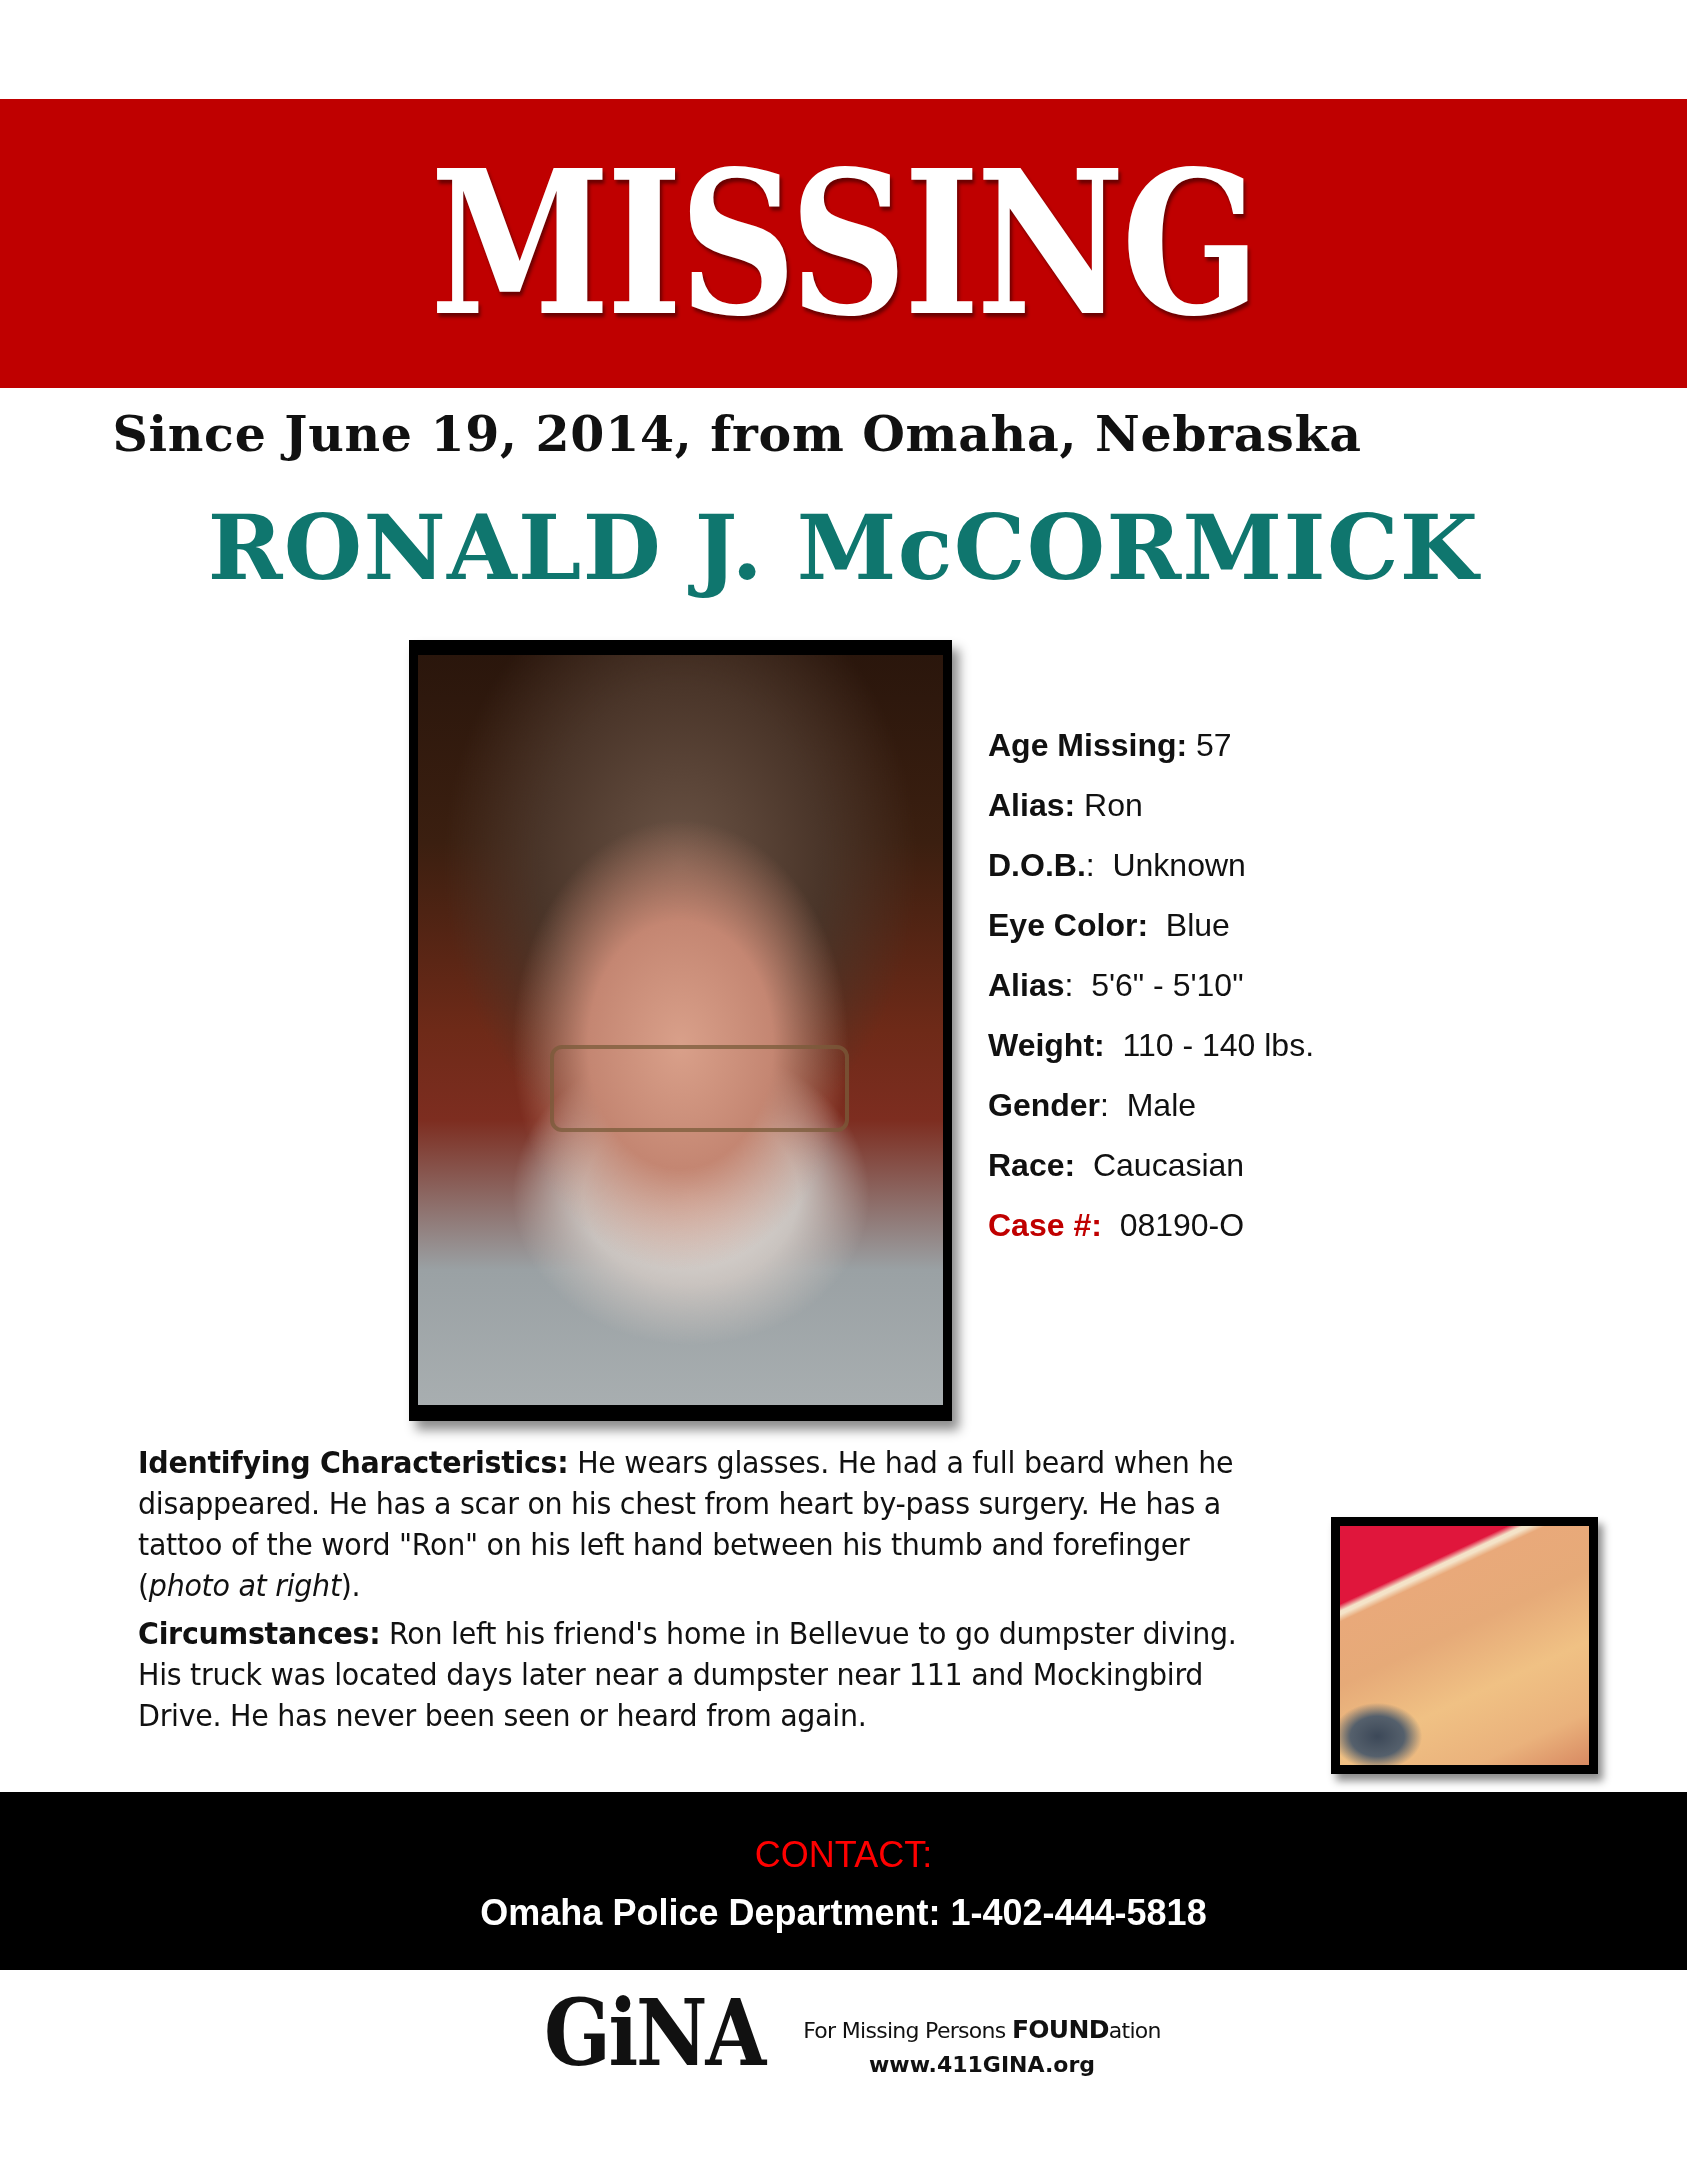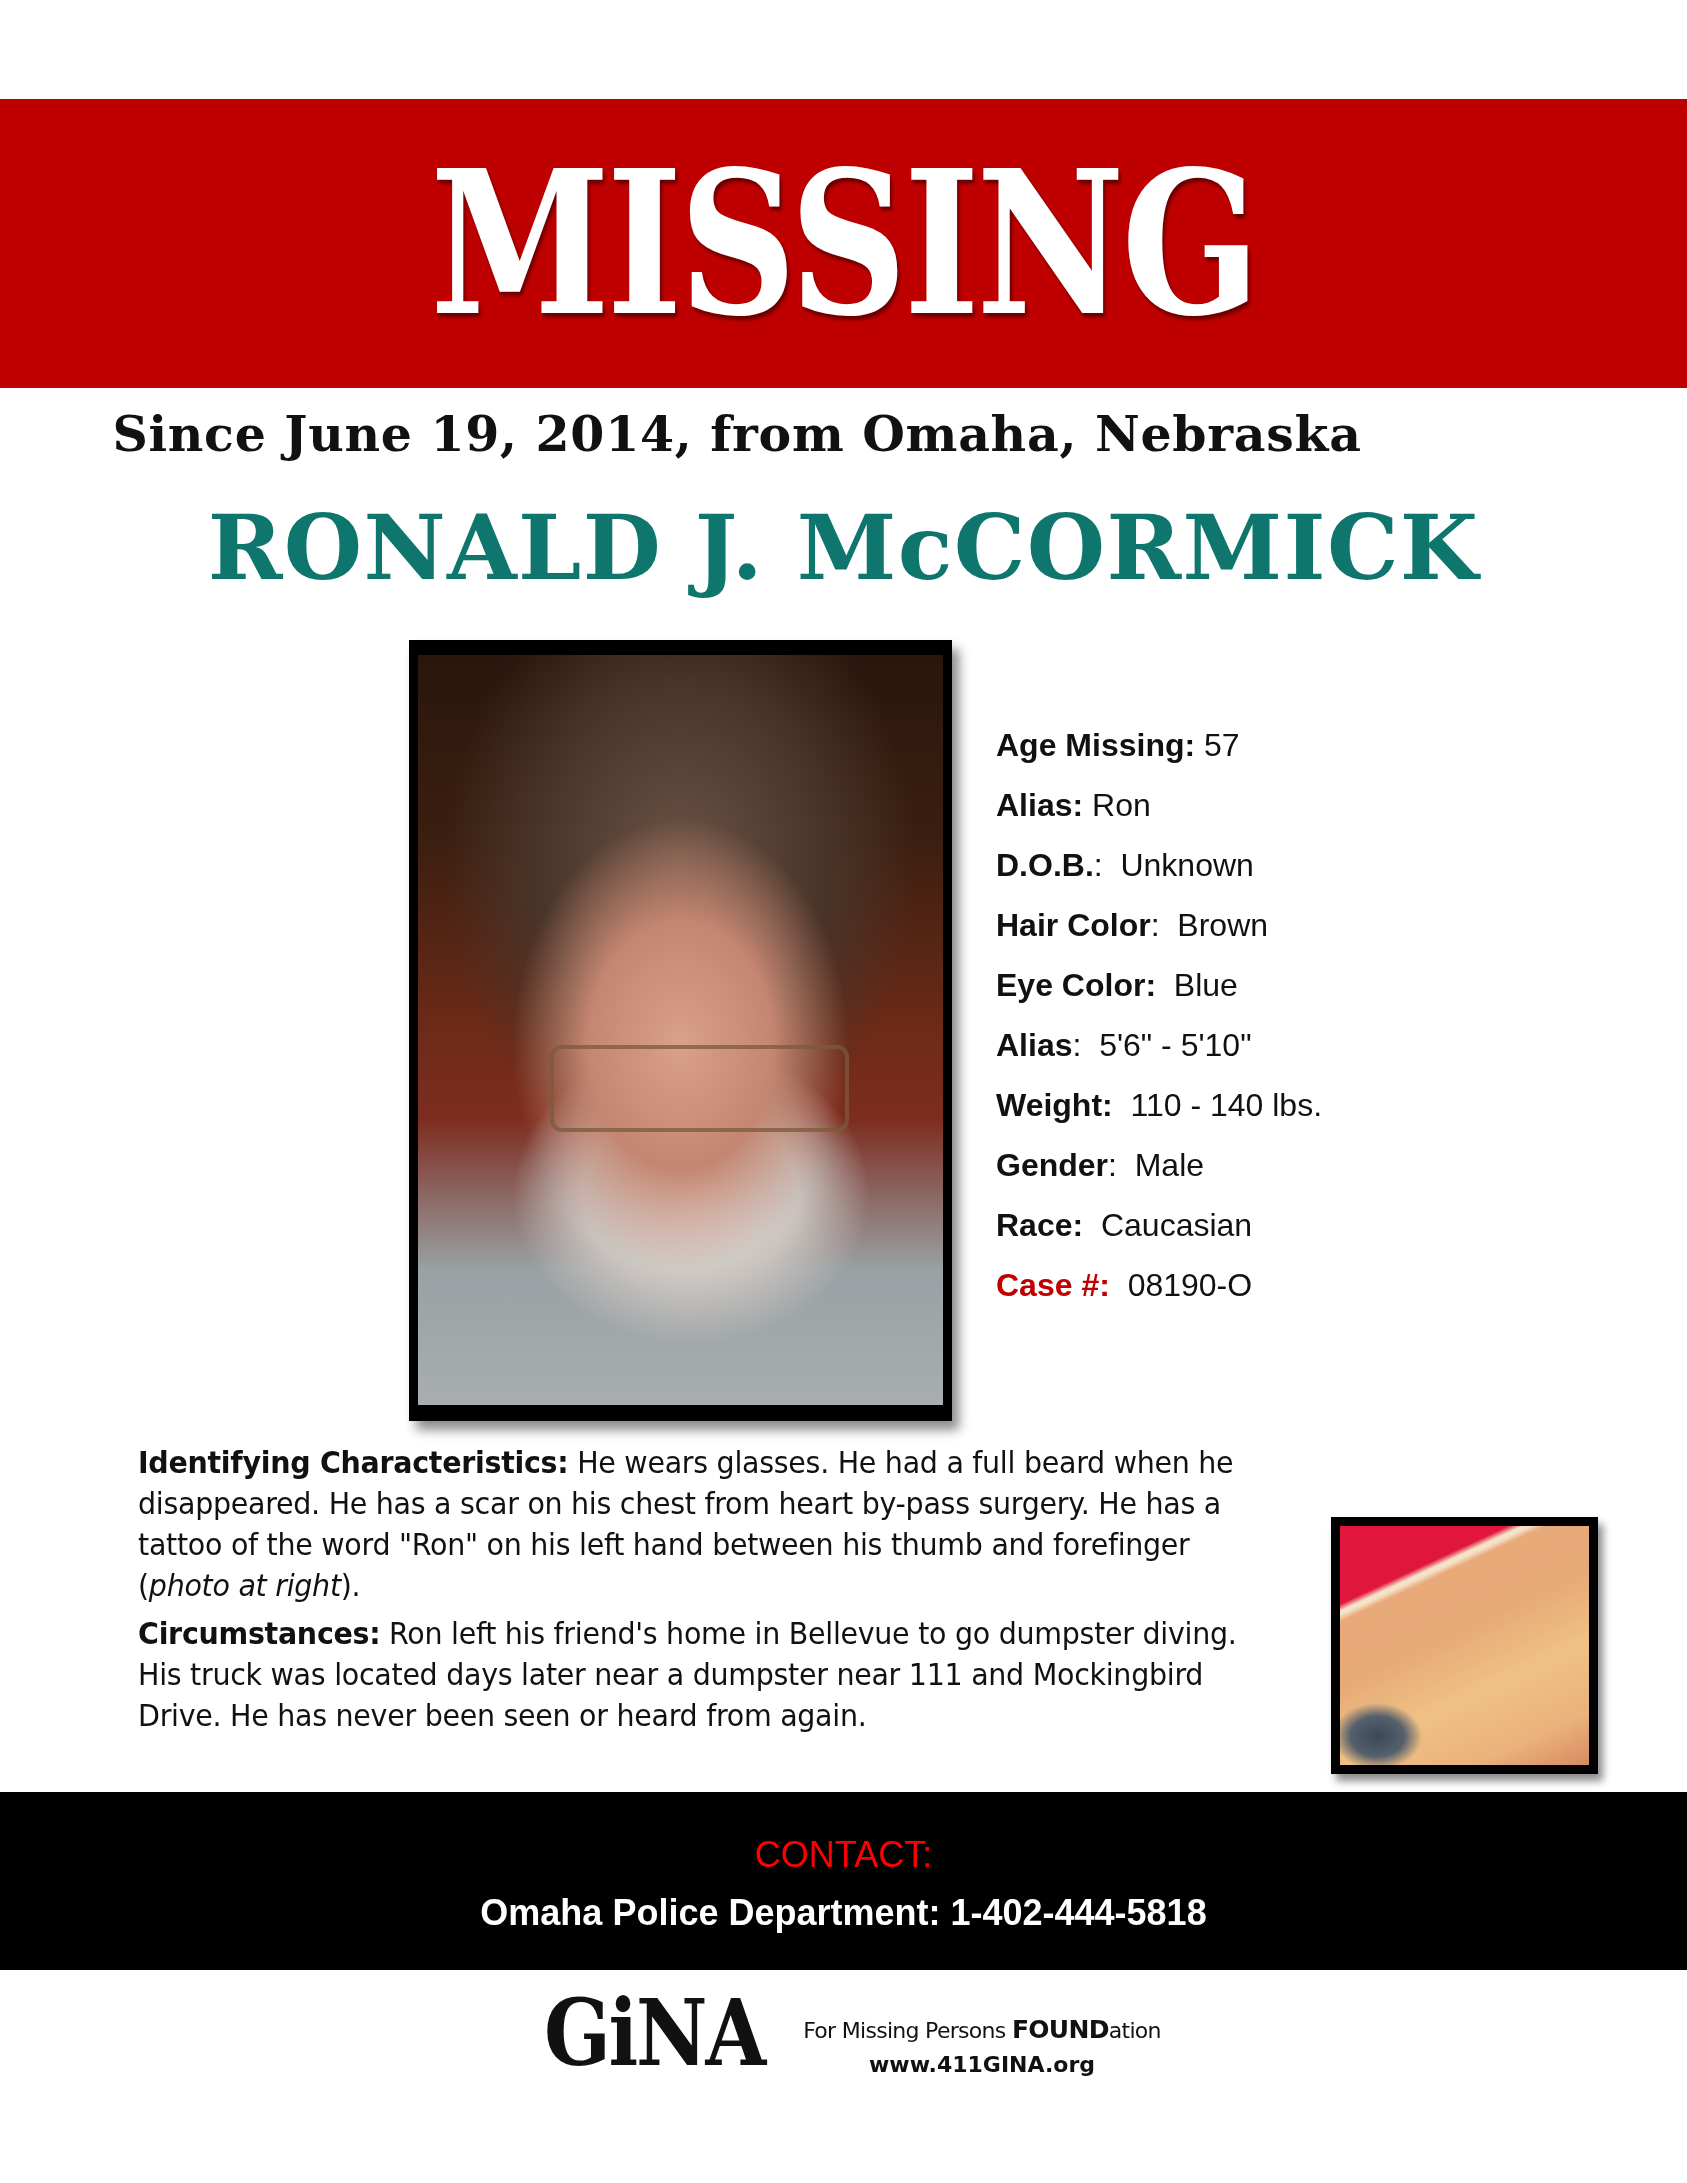--- a/index.html
+++ b/index.html
@@ -65,21 +65,21 @@
       opacity: 0.75;
     }
 
     
     .details {
       left: 988px; top: 725px; width: 463px;
       font-family: "Liberation Sans", sans-serif;
       font-size: 32px;
       color: #111111;
     }
-    .detail-row { height: 60px; line-height: 40px; white-space: pre; margin-left: 8px; }
+    .detail-row { height: 60px; line-height: 40px; white-space: pre; }
     .detail-label { font-weight: bold; }
     .detail-label.red { color: #c00000; }
 
     
     .body-text {
       left: 138px; top: 1442px; width: 1164px;
       font-family: "DejaVu Sans", sans-serif;
       font-size: 30px;
       line-height: 41px;
       color: #111111;
@@ -172,21 +172,20 @@
 <div class="abs photo-frame">
   <div class="photo" title="Photo of Ronald J. McCormick">
     <div class="glasses"></div>
   </div>
 </div>
 
 <div class="abs details">
   <div class="detail-row"><span class="detail-label">Age Missing:</span><span> 57</span></div>
   <div class="detail-row"><span class="detail-label">Alias:</span><span> Ron</span></div>
   <div class="detail-row"><span class="detail-label">D.O.B.</span><span>:  Unknown</span></div>
-  <div class="detail-row"><span class="detail-label">Hair Color</span><span>:  Brown</span></div>
   <div class="detail-row"><span class="detail-label">Eye Color:</span><span>  Blue</span></div>
   <div class="detail-row"><span class="detail-label">Alias</span><span>:  5'6" - 5'10"</span></div>
   <div class="detail-row"><span class="detail-label">Weight:</span><span>  110 - 140 lbs.</span></div>
   <div class="detail-row"><span class="detail-label">Gender</span><span>:  Male</span></div>
   <div class="detail-row"><span class="detail-label">Race:</span><span>  Caucasian</span></div>
   <div class="detail-row"><span class="detail-label red">Case #:</span><span>  08190-O</span></div>
 </div>
 
 <div class="abs body-text">
   <p class="para"><b>Identifying Characteristics:</b><span>  He wears glasses. He had a full beard when he disappeared. He has a scar on his chest from heart by-pass surgery. He has a tattoo of the word "Ron" on his left hand between his thumb and forefinger (</span><i>photo at right</i><span>).</span></p>

